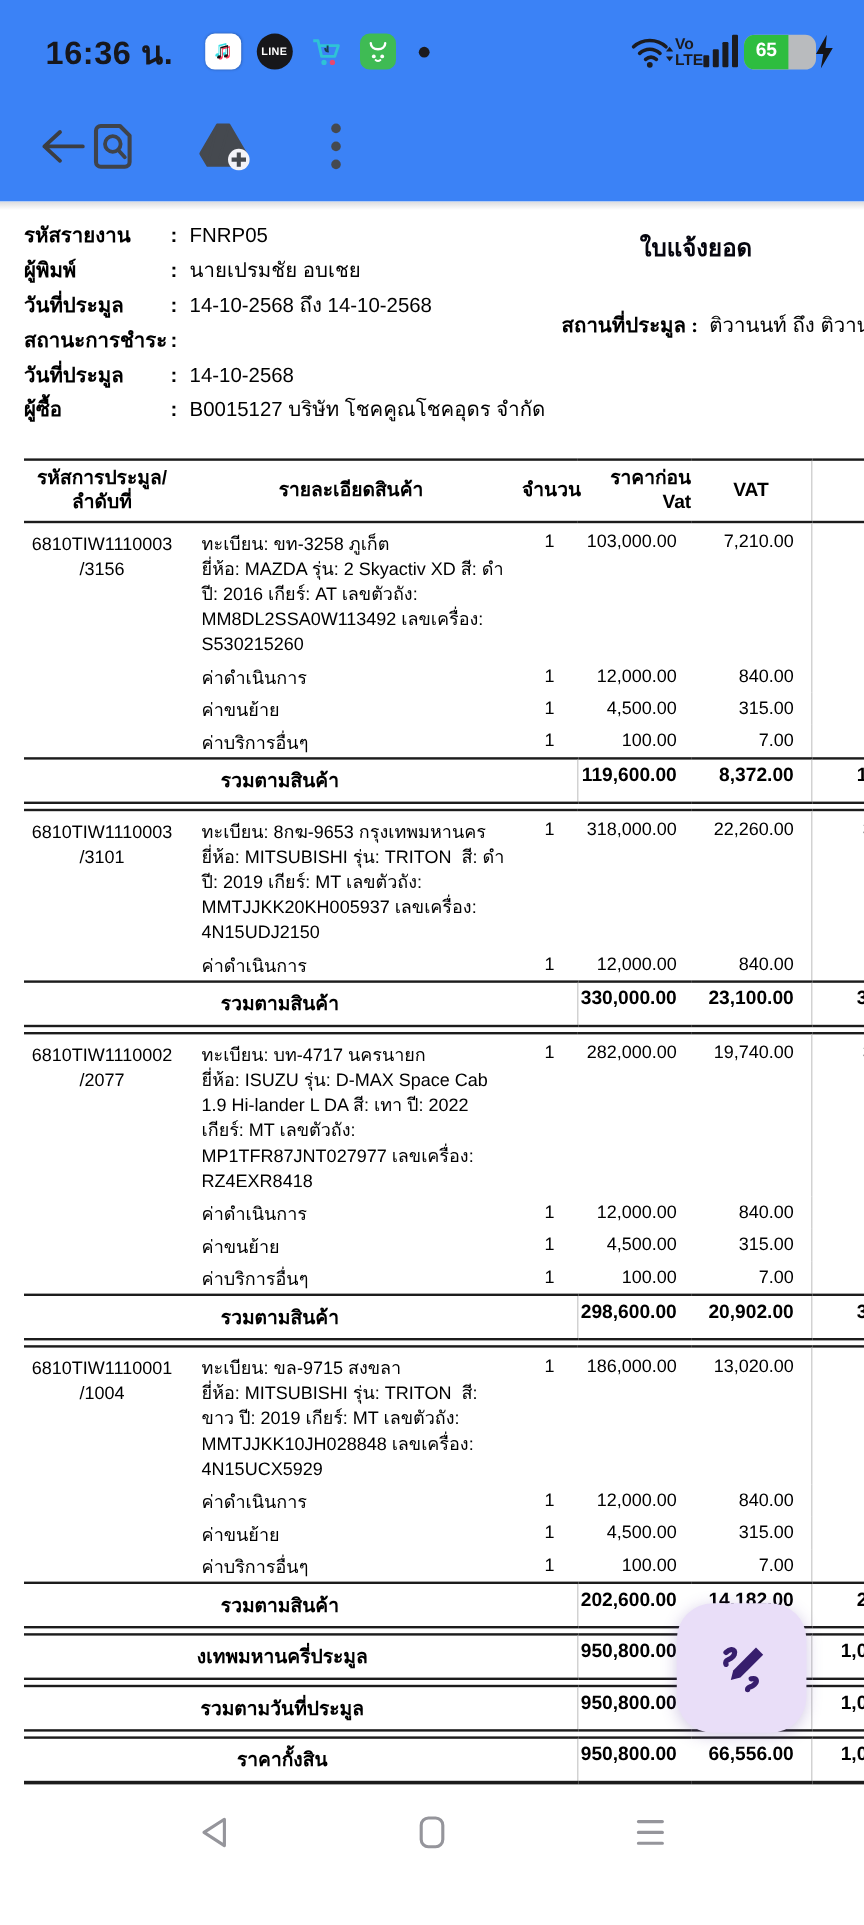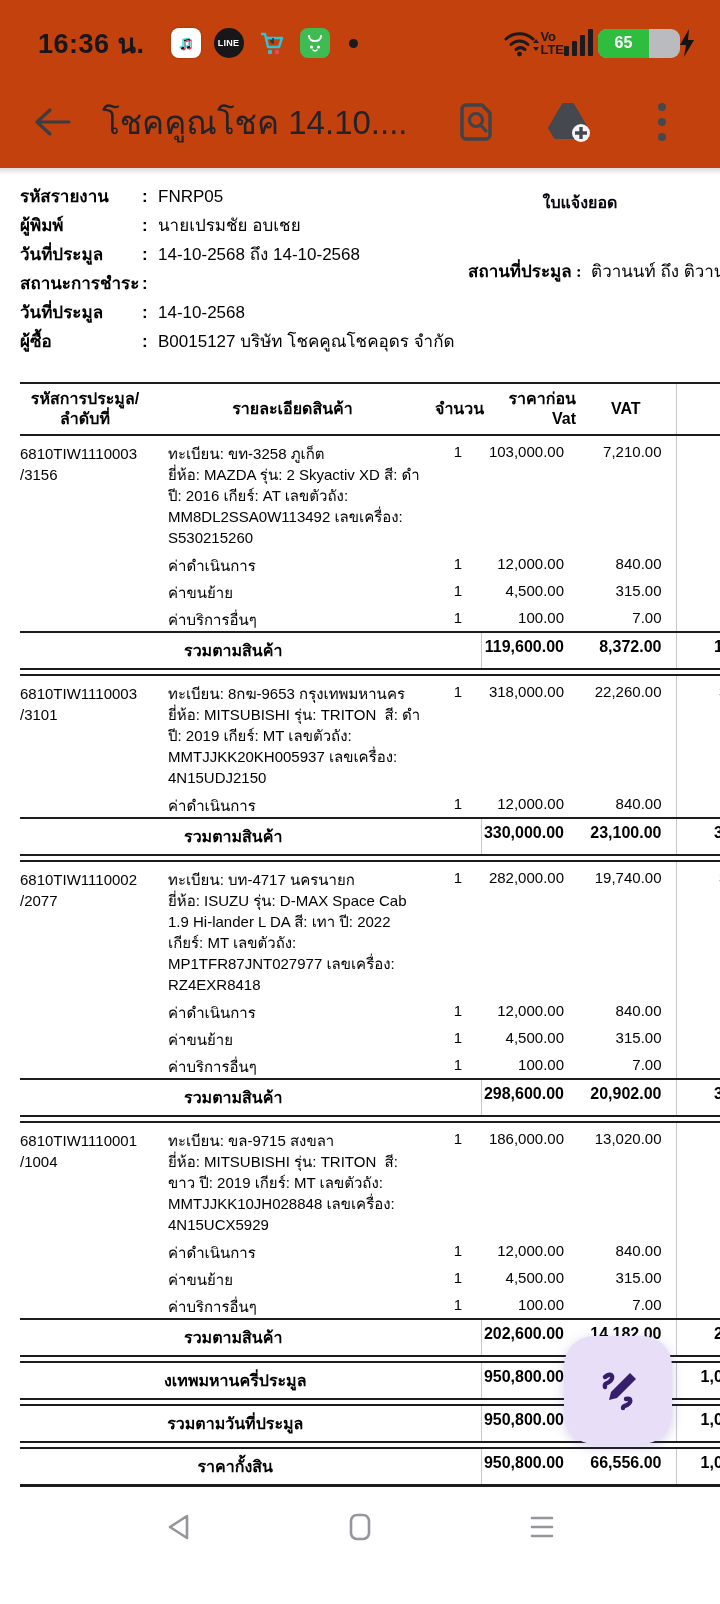--- a/index.html
+++ b/index.html
@@ -1,31 +1,31 @@
 <!DOCTYPE html>
 <html><head>
 <meta charset="utf-8">
 <style>
   * { margin:0; padding:0; box-sizing:border-box; }
   html,body { width:720px; height:1604px; overflow:hidden; background:#fff;
     font-family:"Liberation Sans","DejaVu Sans",sans-serif; color:#000; }
 
   
-  .top-chrome { background:#c2410c; }
+  .top-chrome { background:#3b82f6; }
   .status-bar { height:76px; display:flex; align-items:center; padding:10px 24px 0 38px; }
   .time { font-size:27px; font-weight:bold; color:#17171c; letter-spacing:.5px; }
   .notif-icons { display:flex; align-items:center; gap:13px; margin-left:26px; }
   .nicon { width:30px; height:30px; border-radius:8px; display:flex; align-items:center; justify-content:center; }
   .nicon.tiktok { background:#fff; box-shadow:0 0 2px rgba(0,0,0,.25); color:#111; font-size:19px; font-weight:bold; text-shadow:1.5px 1px 0 #ff3b5c,-1.5px -1px 0 #38e0e6; }
   .nicon.line { background:#17171a; border-radius:50%; color:#fff; font-size:9px; font-weight:bold; letter-spacing:.3px; }
   .nicon.greenapp { background:#3fbb54; }
   .ndot { width:9px; height:9px; border-radius:50%; background:#1b1b1f; margin-left:6px; }
   .sb-right { margin-left:auto; display:flex; align-items:center; }
   .volte { font-size:13px; font-weight:bold; line-height:13px; color:#1b1b1f; text-align:left; }
-  .battery { position:relative; width:82px; height:29px; border-radius:9px; background:#b9bbbe; overflow:hidden; display:flex; }
+  .battery { position:relative; width:60px; height:29px; border-radius:9px; background:#b9bbbe; overflow:hidden; display:flex; }
   .battery .fill { width:62%; background:#2ebd3f; display:flex; align-items:center; justify-content:center; }
   .battery .fill span { color:#fff; font-size:16px; font-weight:bold; }
   .battery-nub { width:3px; height:12px; background:#b9bbbe; border-radius:0 2px 2px 0; margin-left:-7px; margin-right:2px; align-self:center; }
 
   .app-bar { height:92px; display:flex; align-items:center; padding:0 30px 0 30px; }
   .back-btn { width:44px; height:44px; display:flex; align-items:center; justify-content:center; }
   .app-title { font-size:33px; color:#222328; margin-left:28px; flex:1; white-space:nowrap; overflow:hidden; }
   .bar-actions { display:flex; align-items:center; gap:48px; margin-right:6px; }
   .action-btn { width:44px; height:44px; display:flex; align-items:center; justify-content:center; }
 
@@ -33,35 +33,35 @@
   .doc { position:relative; width:720px; background:#fff; overflow:hidden; }
   .doc::before { content:""; position:absolute; left:0; top:0; width:100%; height:7px;
      background:linear-gradient(to bottom, rgba(60,60,70,.18), rgba(0,0,0,0)); }
   .doc-inner { width:880px; padding:14px 0 0 20px; }
 
   .doc-head { position:relative; height:198px; font-size:17px; }
   .info-row { line-height:29px; white-space:nowrap; }
   .info-row .lbl { display:inline-block; width:122px; font-weight:bold; }
   .info-row .colon { display:inline-block; width:16px; font-weight:bold; }
   .doc-title { position:absolute; left:430px; top:8px; width:260px; text-align:center;
-     font-size:16px; font-weight:bold; color:#06060f; }
+     font-size:20px; font-weight:bold; color:#06060f; }
   .loc-range { position:absolute; left:448px; top:75px; white-space:nowrap; }
   .loc-single { position:absolute; left:440px; top:133px; white-space:nowrap; }
   .loc-lbl { font-weight:bold;font-family:Liberation Serif, serif; }
 
   table.inv { border-collapse:collapse; table-layout:fixed; width:836px; font-size:15px; margin-top:2px; }
   table.inv col.c1{width:130px} table.inv col.c2{width:285px} table.inv col.c3{width:46px}
   table.inv col.c4{width:95px}  table.inv col.c5{width:100px} table.inv col.c6{width:180px}
   table.inv th { border-top:2px solid #1c1c1c; border-bottom:2px solid #1c1c1c;
      font-size:16px; padding:5px 0; line-height:20px; white-space:pre-line; vertical-align:middle; }
   th.h-code{ text-align:center; } th.h-desc{ text-align:center; } th.h-qty{ white-space:nowrap; }
   th.h-price{ text-align:right; padding-right:12px; white-space:nowrap; }
   th.h-vat{ text-align:center; } th.h-total{ text-align:center; padding-right:62px; border-left:1px solid #c7c7c7; }
   td { vertical-align:top; }
-  td.code { white-space:pre-line; line-height:21px; padding-top:7px; }
+  td.code { text-align:center; white-space:pre-line; line-height:21px; padding-top:7px; }
   td.desc { padding:7px 6px 2px 18px; line-height:21px; white-space:pre-wrap; }
   td.qty  { text-align:center; padding-top:7px; }
   td.num  { text-align:right; padding:7px 12px 2px 0; white-space:nowrap; }
   td.num.vatc { padding-right:14px; }
   td.total-col { border-left:1px solid #c7c7c7; padding-right:62px; }
   tr.fee td { padding-top:5px; padding-bottom:1px; }
   tr.fee td.desc { padding-top:5px; }
   tr.group-start td { border-top:2px solid #1c1c1c; }
   tr.subtotal td, tr.grand td { border-top:2px solid #1c1c1c; border-bottom:2px solid #1c1c1c;
      font-weight:bold; font-size:16px; padding-top:5px; padding-bottom:5px; }
@@ -141,21 +141,20 @@
       </svg>
     </div>
   </div>
 
   <div class="app-bar">
     <div class="back-btn">
       <svg width="38" height="32" viewBox="0 0 38 32">
           <path d="M17 4 4 16l13 12M4 16h32" fill="none" stroke="#3b3d42" stroke-width="3.2" stroke-linecap="round" stroke-linejoin="round"></path>
         </svg>
     </div>
-    <div class="app-title">โชคคูณโชค 14.10....</div>
     <div class="bar-actions">
       <div class="action-btn">
         <svg width="40" height="42" viewBox="0 0 40 42">
             <path d="M8 4h16l8 8v22a4 4 0 0 1-4 4H8a4 4 0 0 1-4-4V8a4 4 0 0 1 4-4z" fill="none" stroke="#3f434a" stroke-width="3.4" stroke-linejoin="round"></path>
             <circle cx="18" cy="19" r="6.5" fill="none" stroke="#3f434a" stroke-width="3.2"></circle>
             <path d="M22.5 24 28 30" stroke="#3f434a" stroke-width="3.2" stroke-linecap="round"></path>
           </svg>
       </div>
       <div class="action-btn">
         <svg width="44" height="40" viewBox="0 0 44 40">

